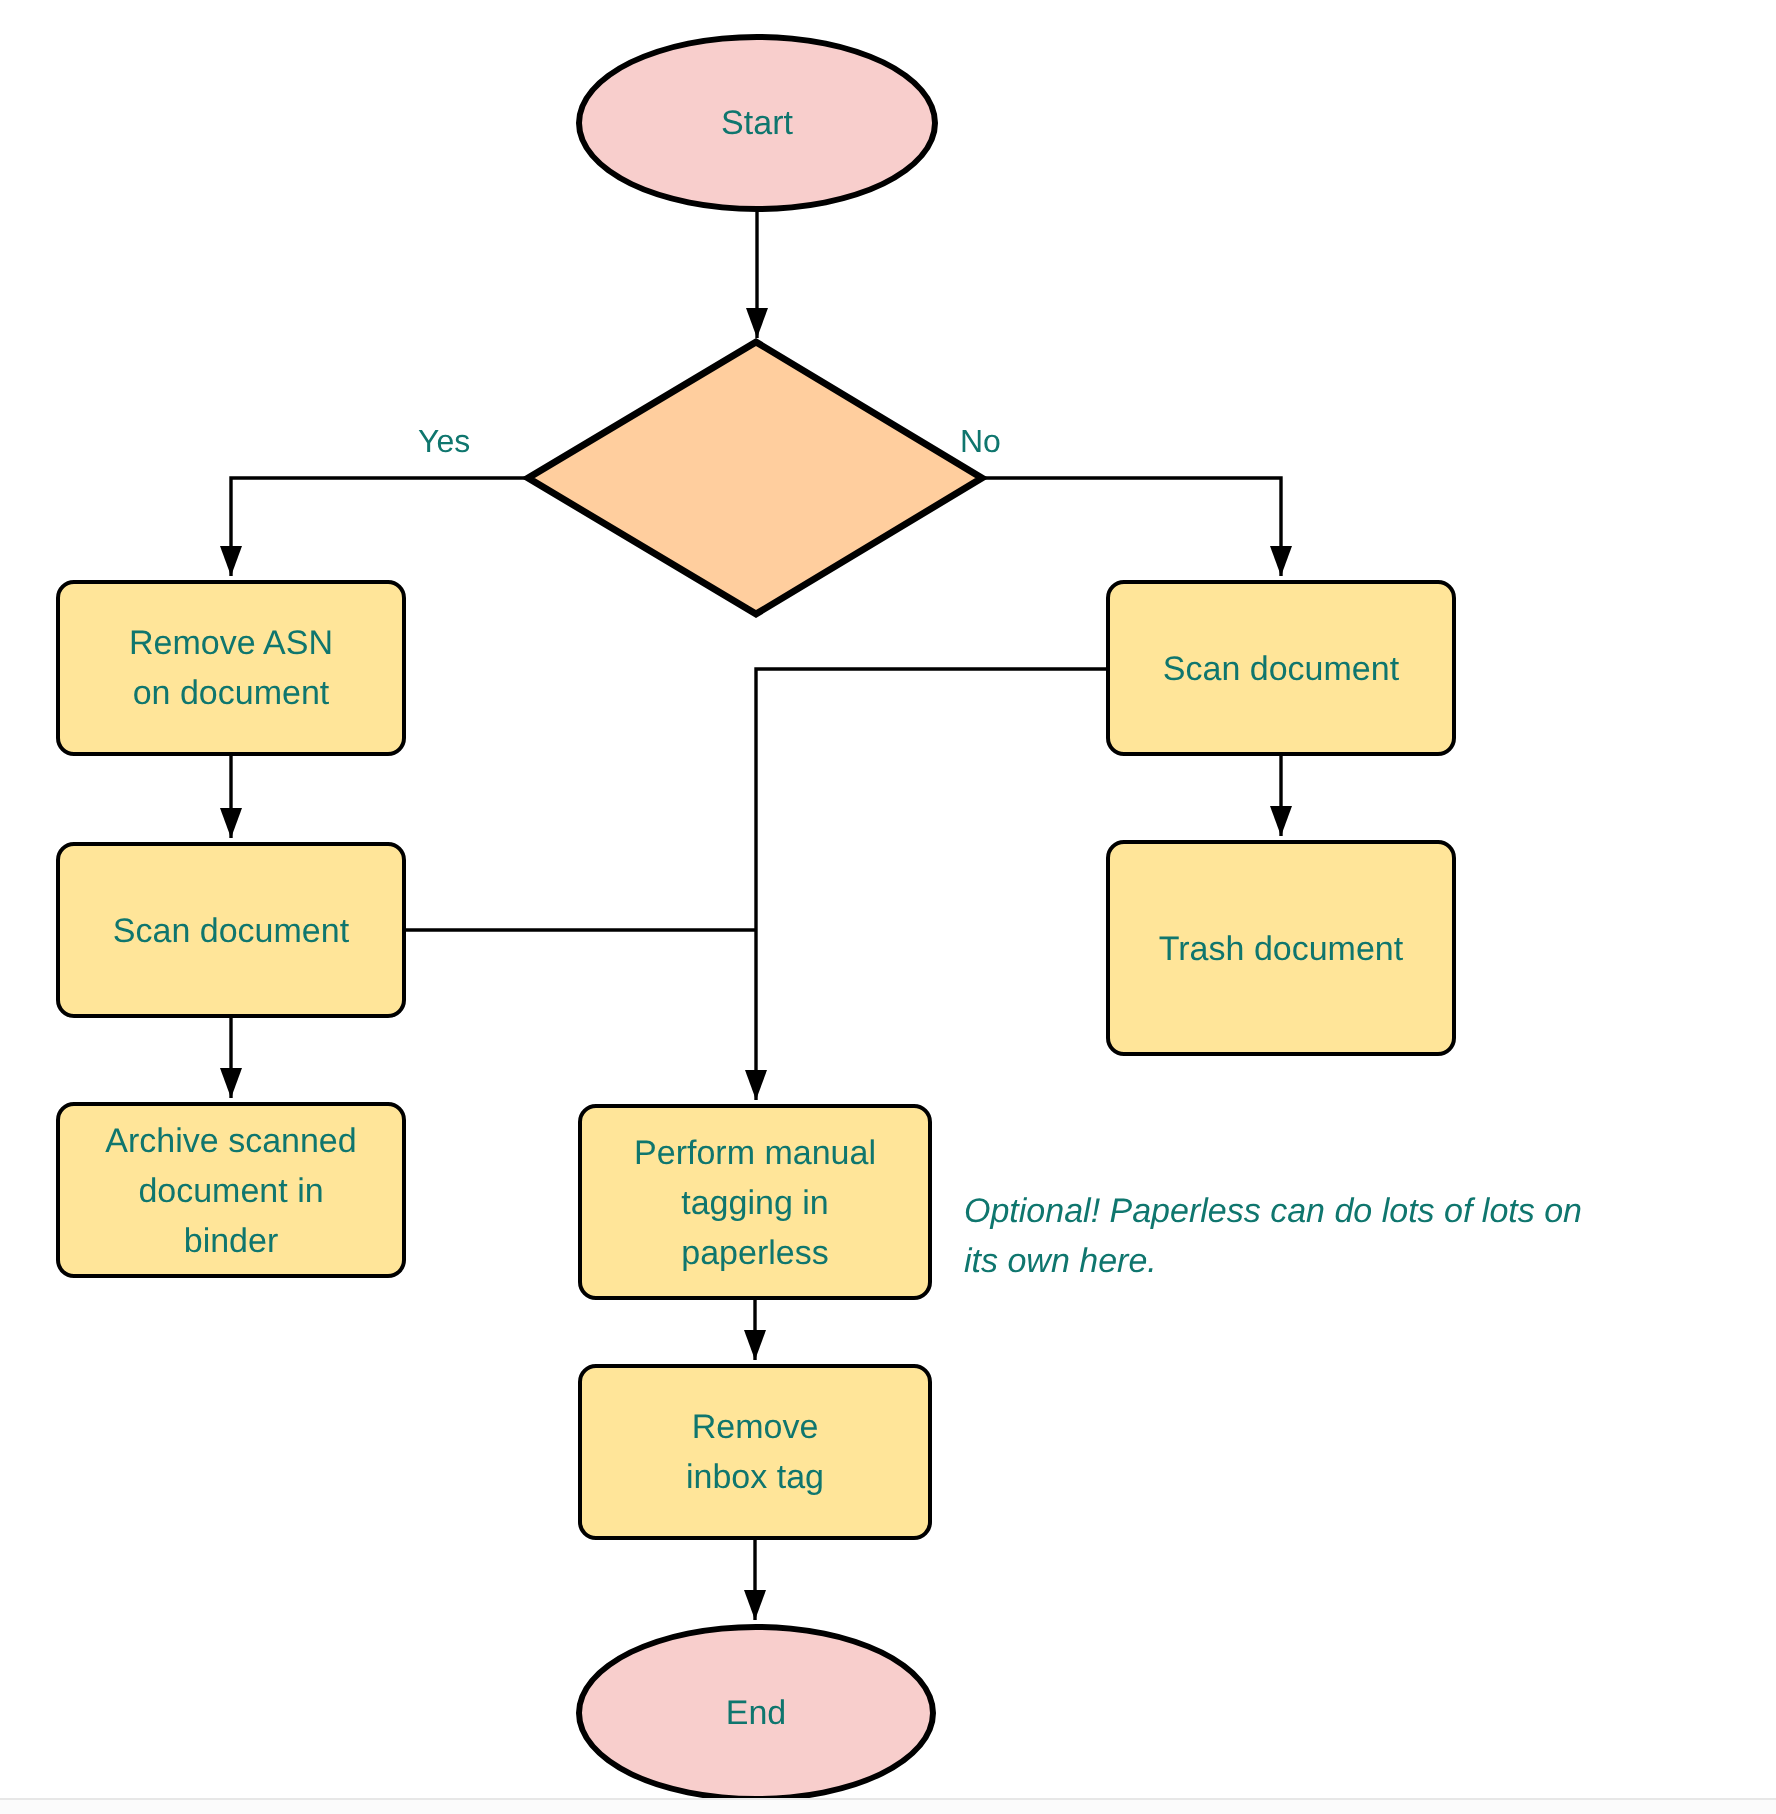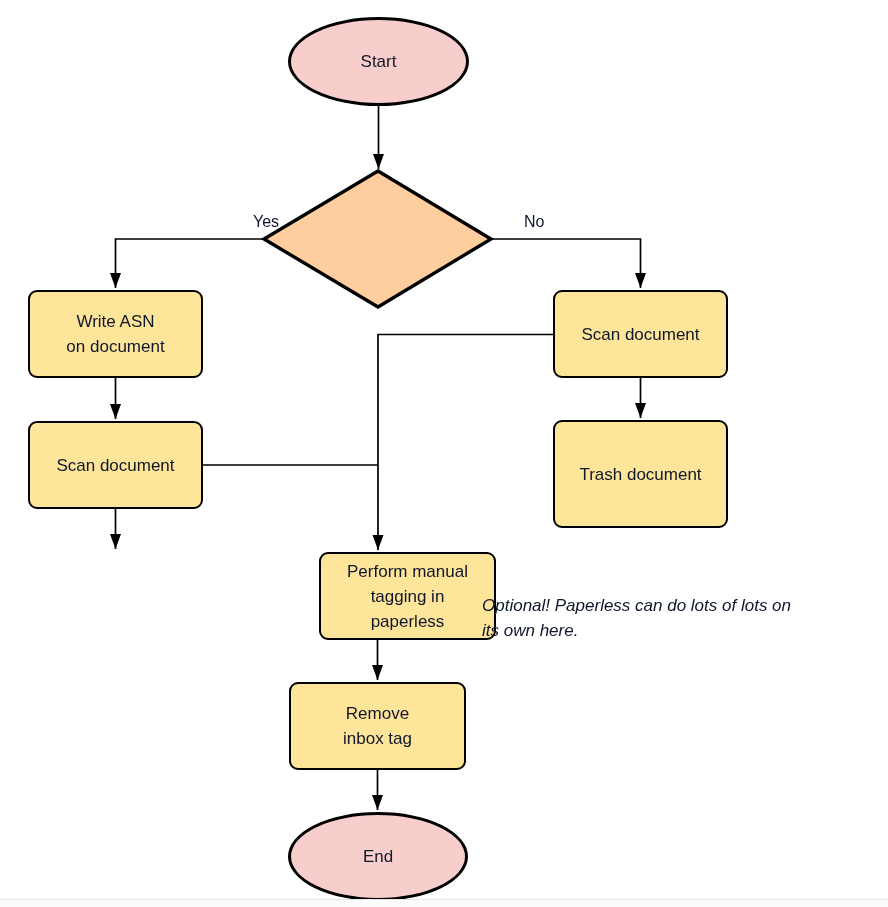--- a/index.html
+++ b/index.html
@@ -1,31 +1,31 @@
 <!DOCTYPE html>
 <html><head>
 <meta charset="utf-8">
 <style>
   html,body{margin:0;padding:0;background:#ffffff;}
   .canvas{
     position:relative;width:888px;height:907px;background:#ffffff;
-    font-family:"Liberation Sans",sans-serif;color:#0f172a;overflow:hidden;
+    font-family:"Liberation Sans",sans-serif;color:#0f766e;overflow:hidden;
   }
   svg.wires{position:absolute;left:0;top:0;width:888px;height:907px;}
   .wire{fill:none;stroke:#000;stroke-width:1.7px;}
   .diamond{fill:#ffce9e;stroke:#000;stroke-width:3.4px;}
   .node{
     position:absolute;display:flex;align-items:center;justify-content:center;
     text-align:center;font-size:17px;line-height:25px;box-sizing:border-box;
   }
   .node span{white-space:pre-line;}
   .rect{background:#ffe599;border:2.7px solid #000;border-radius:9px;}
   .ellipse{background:#f8cecc;border:3.3px solid #000;border-radius:50%;}
   .plain{background:transparent;border:none;}
-  .edge-label{position:absolute;font-size:16px;line-height:19px;margin-left:44px;}
+  .edge-label{position:absolute;font-size:16px;line-height:19px;}
   .annotation{
     position:absolute;left:482px;top:593px;width:400px;
     font-style:italic;font-size:17px;line-height:25px;white-space:pre-line;
   }
   .bottom-strip{
     position:absolute;left:0;top:899px;width:888px;height:8px;
     background:#fbfbfb;border-top:1px solid #e7e7e7;
   }
 </style>
 </head>
@@ -56,38 +56,43 @@
 
   <div class="node ellipse" style="left:288px;top:17px;width:181px;height:89px;">
     <span>Start</span>
   </div>
 
 
   <span class="edge-label" style="left:209px;top:212px;">Yes</span>
   <span class="edge-label" style="left:480px;top:212px;">No</span>
 
   <div class="node rect" style="left:28px;top:290px;width:175px;height:88px;">
-    <span>Write ASN
+    <span>Remove ASN
 on document</span>
   </div>
 
   <div class="node rect" style="left:28px;top:421px;width:175px;height:88px;">
     <span>Scan document</span>
   </div>
 
+  <div class="node rect" style="left:28px;top:551px;width:175px;height:88px;">
+    <span>Archive scanned
+document in
+binder</span>
+  </div>
 
   <div class="node rect" style="left:553px;top:290px;width:175px;height:88px;">
     <span>Scan document</span>
   </div>
 
   <div class="node rect" style="left:553px;top:420px;width:175px;height:108px;">
     <span>Trash document</span>
   </div>
 
-  <div class="node rect" style="left:289px;top:552px;width:177px;height:88px;margin-left:30px;">
+  <div class="node rect" style="left:289px;top:552px;width:177px;height:98px;">
     <span>Perform manual
 tagging in
 paperless</span>
   </div>
 
   <div class="node rect" style="left:289px;top:682px;width:177px;height:88px;">
     <span>Remove
 inbox tag</span>
   </div>
 

